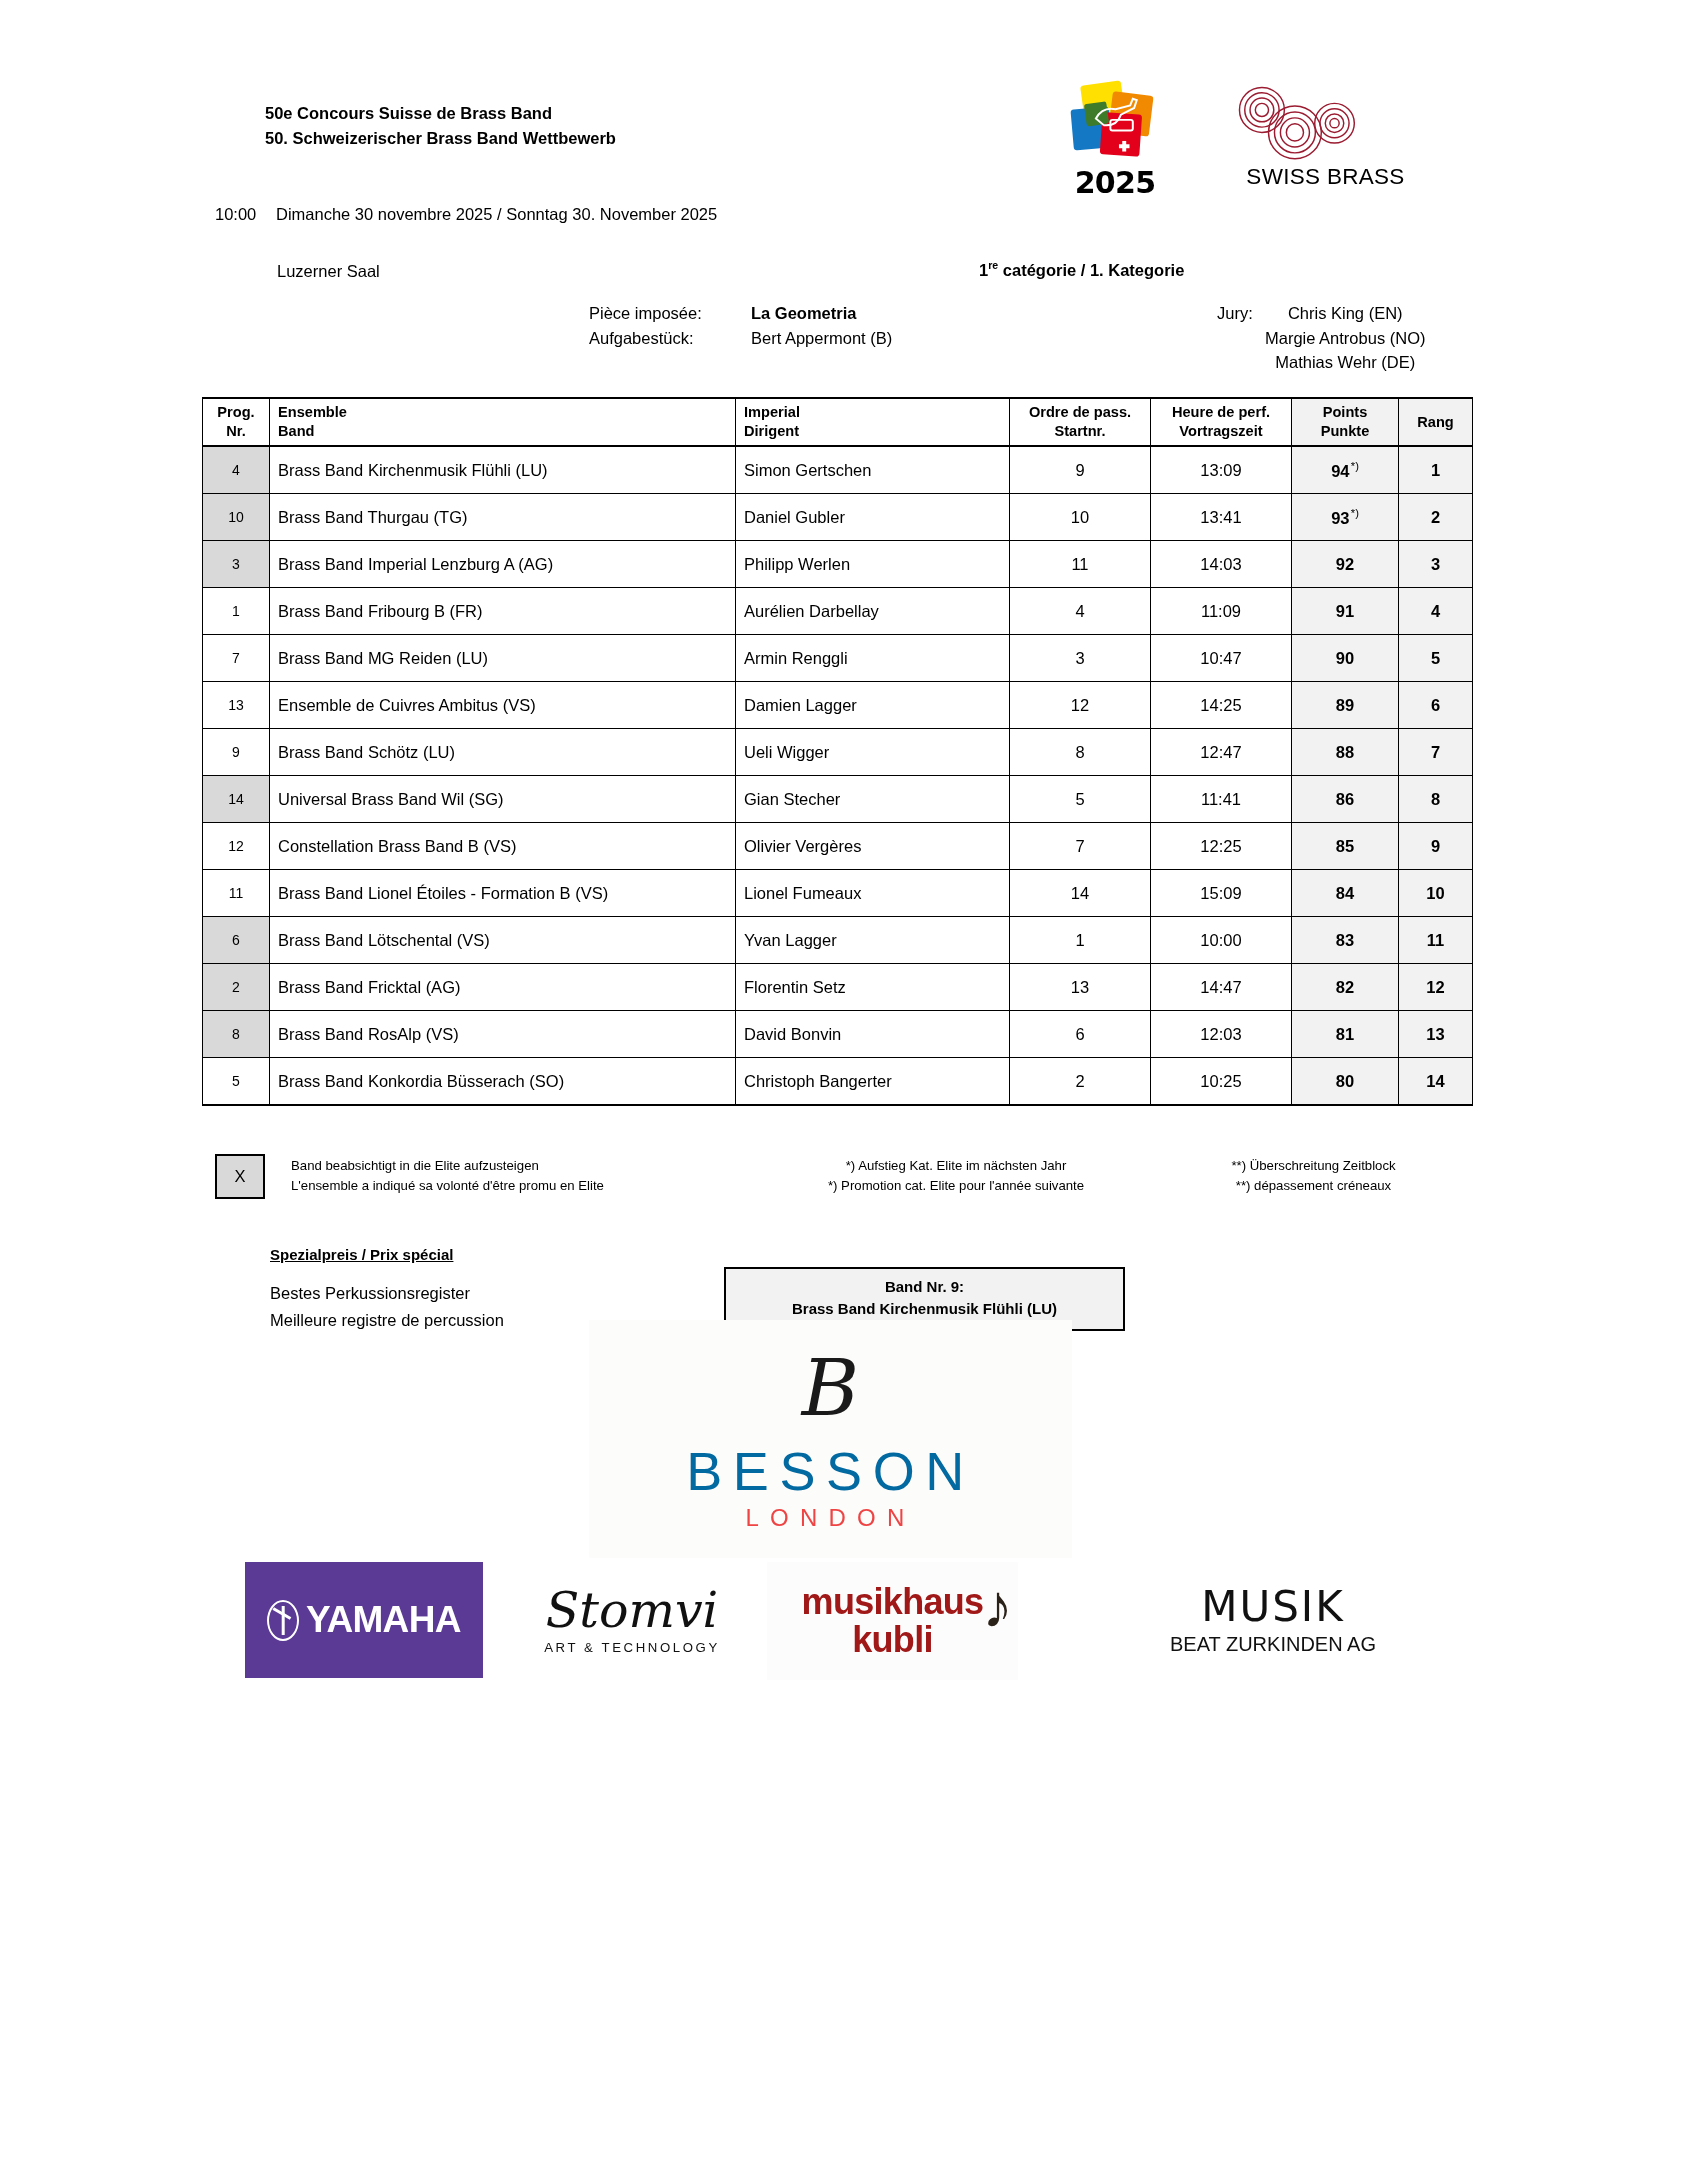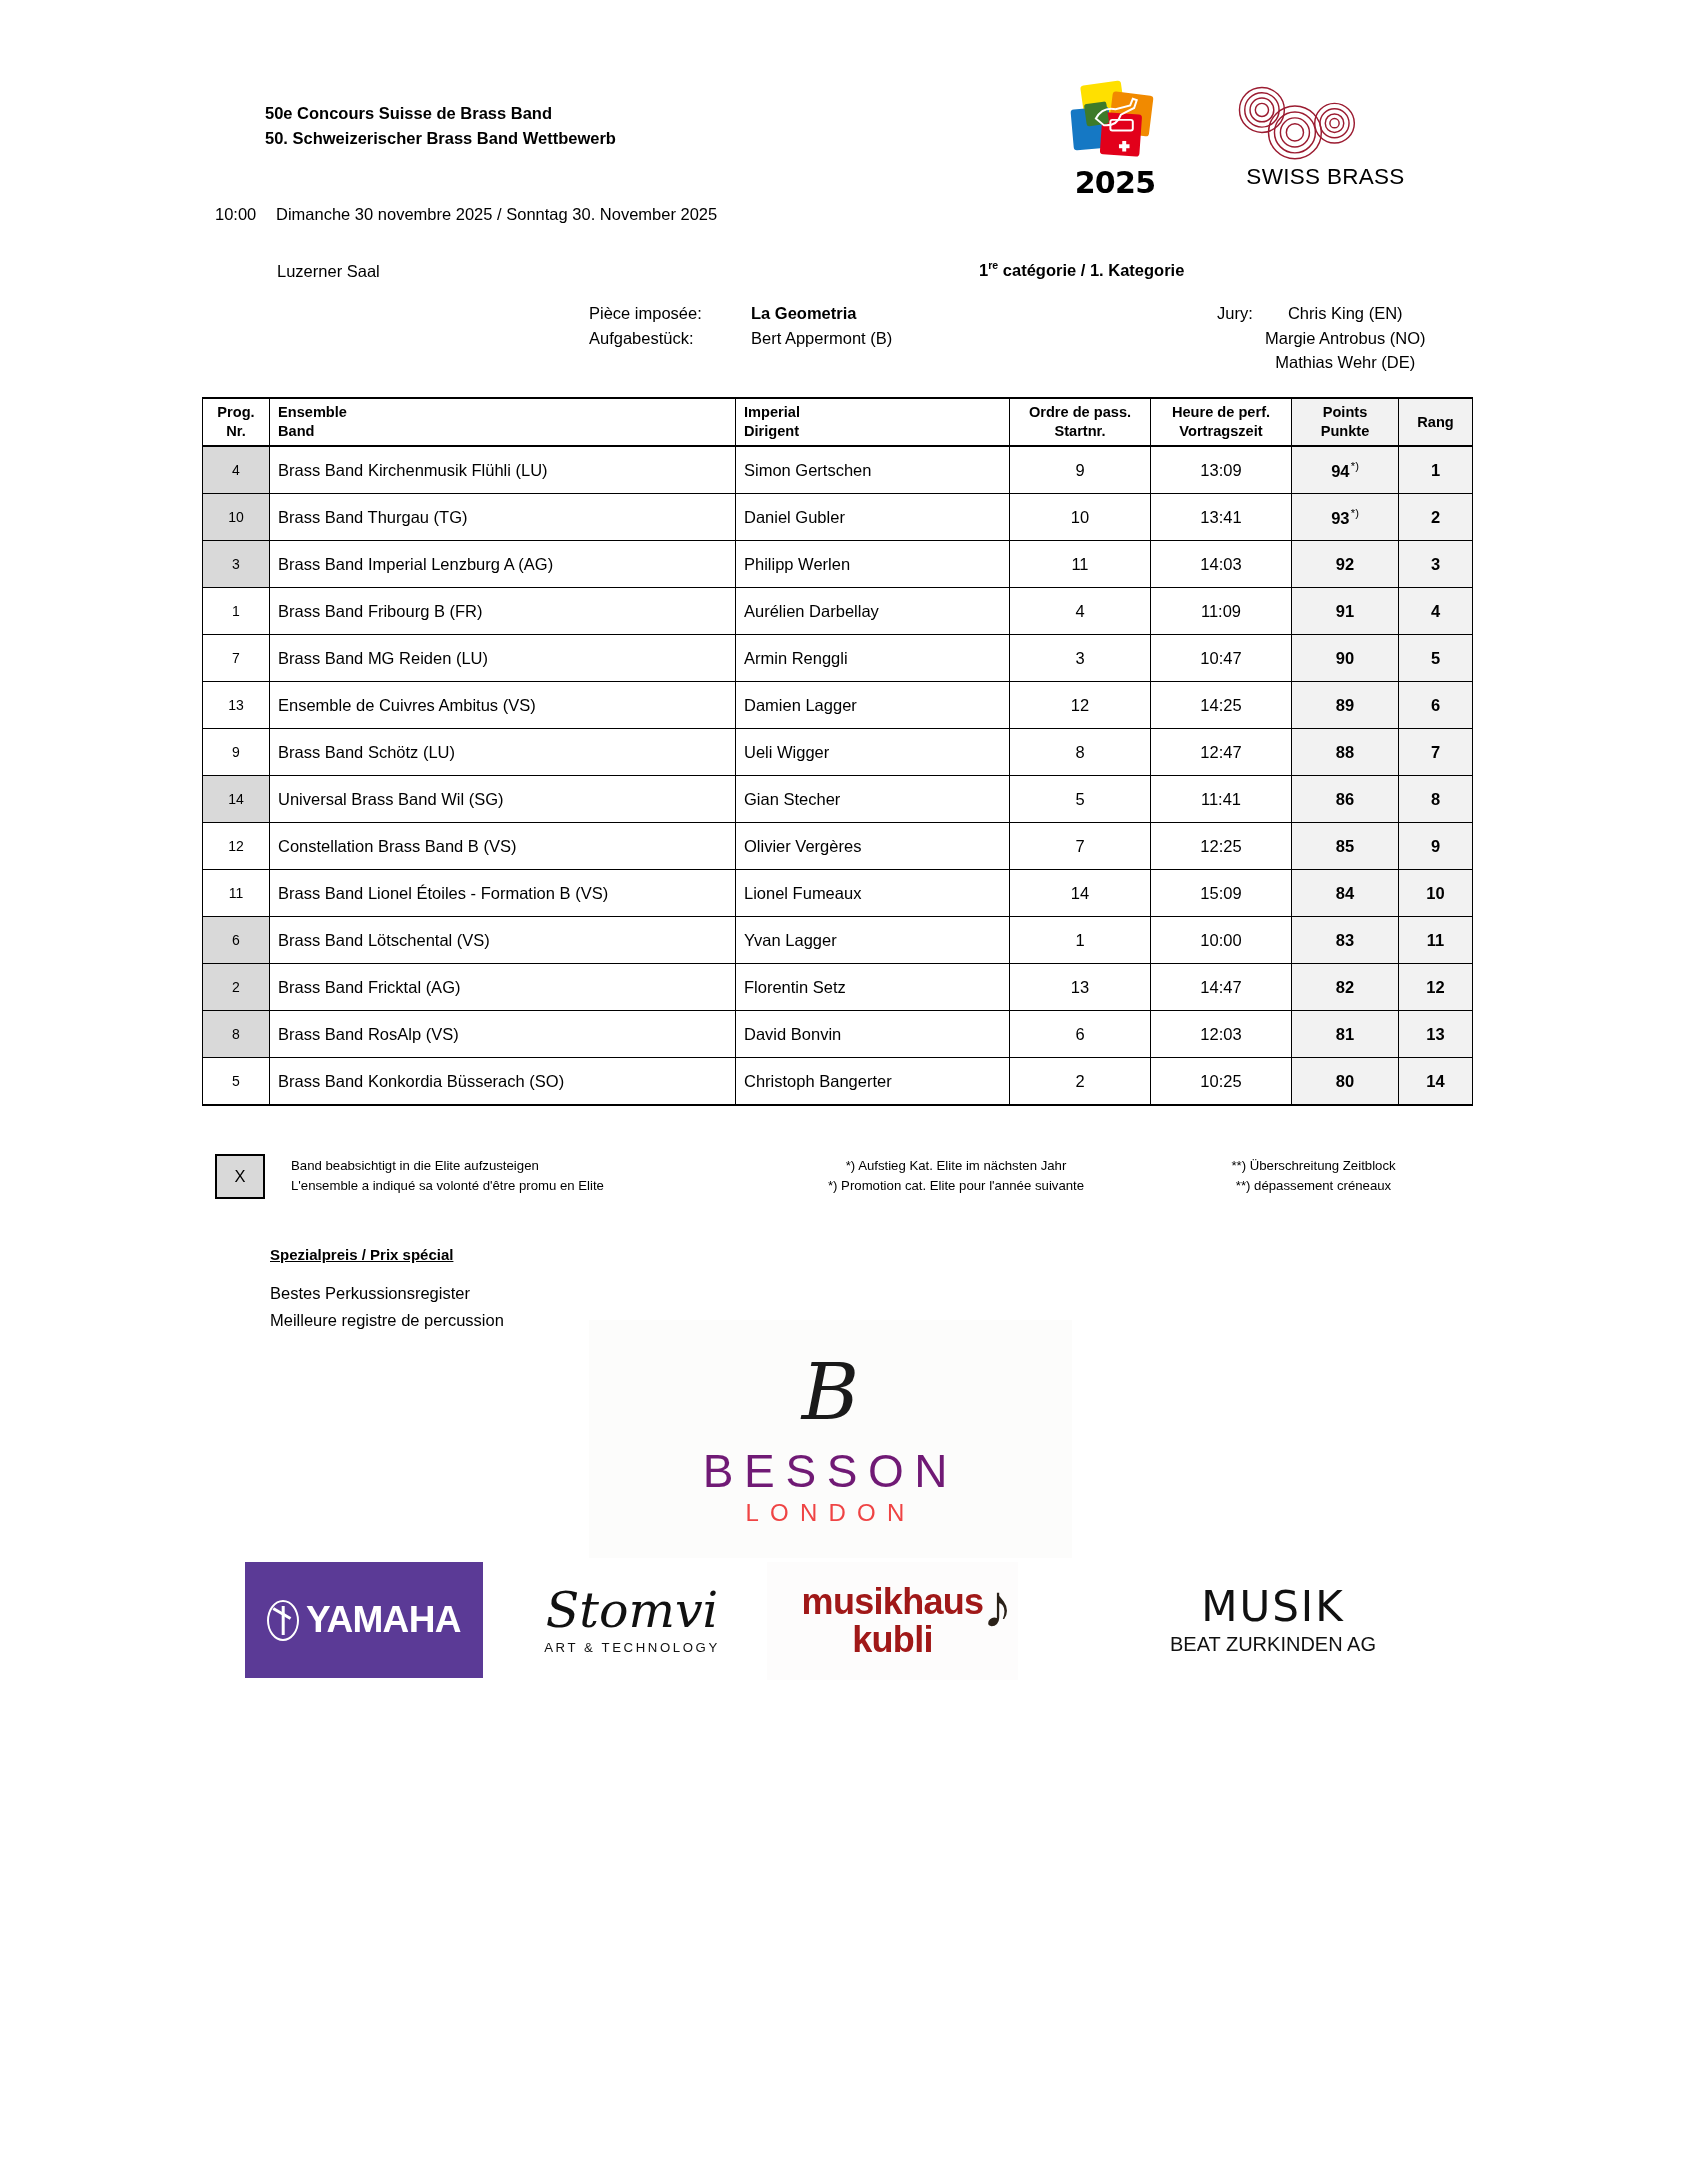--- a/index.html
+++ b/index.html
@@ -242,21 +242,21 @@
     width: 100%; height: 100%;
     display: flex; flex-direction: column;
     align-items: center; justify-content: center;
     text-align: center; line-height: 1.05;
     overflow: hidden;
   }
 
   
   .besson { left: 589px; top: 3.3px; width: 483px; height: 238px; background: #fcfcfb; }
   .besson .mark { font-family: "DejaVu Serif", serif; font-size: 78px; font-style: italic; color:#1a1a1a; line-height: 1; }
-  .besson .name { font-size: 46px; letter-spacing: 10.6px; color:#701a75; margin-top: 16px; font-family:"Liberation Sans",sans-serif; }
+  .besson .name { font-size: 54px; letter-spacing: 10.6px; color:#0369a1; margin-top: 16px; font-family:"Liberation Sans",sans-serif; }
   .besson .city { font-size: 24px; letter-spacing: 11.2px; color:#ef4444; margin-top: 5px; }
 
   
   .yamaha { left: 245px; top: 245px; width: 238px; height: 116px; background: #5b3a96; }
   .yamaha .txt { color:#fff; font-size: 37px; font-weight: bold; letter-spacing:-0.7px; display:flex; align-items:center; gap:6.6px; }
   .yamaha .tuning { width:28px;height:37px;border:2.6px solid #fff;border-radius:50%; display:inline-block; position:relative;}
   .yamaha .tuning:before{content:"";position:absolute;left:50%;top:4px;width:2.6px;height:29px;background:#fff;transform:translateX(-50%);}
   .yamaha .tuning:after{content:"";position:absolute;left:2.6px;top:10.6px;width:20px;height:2.6px;background:#fff;transform:rotate(30deg);}
 
   .stomvi { left: 523px; top: 246px; width: 218px; height: 114px; }
@@ -525,20 +525,24 @@
   <div class="legend-right">
     <div>**) Überschreitung Zeitblock</div>
     <div>**) dépassement créneaux</div>
   </div>
 
   <div class="special-title">Spezialpreis / Prix spécial</div>
   <div class="special-lines">
     <div>Bestes Perkussionsregister</div>
     <div>Meilleure registre de percussion</div>
   </div>
+  <div class="special-winner">
+    <div>Band Nr. 9:</div>
+    <div>Brass Band Kirchenmusik Flühli (LU)</div>
+  </div>
 
   <div class="sponsors">
 
     <div class="sp besson">
       <div class="sp-label">
         <div class="mark">B</div>
         <div class="name">BESSON</div>
         <div class="city">LONDON</div>
       </div>
     </div>

